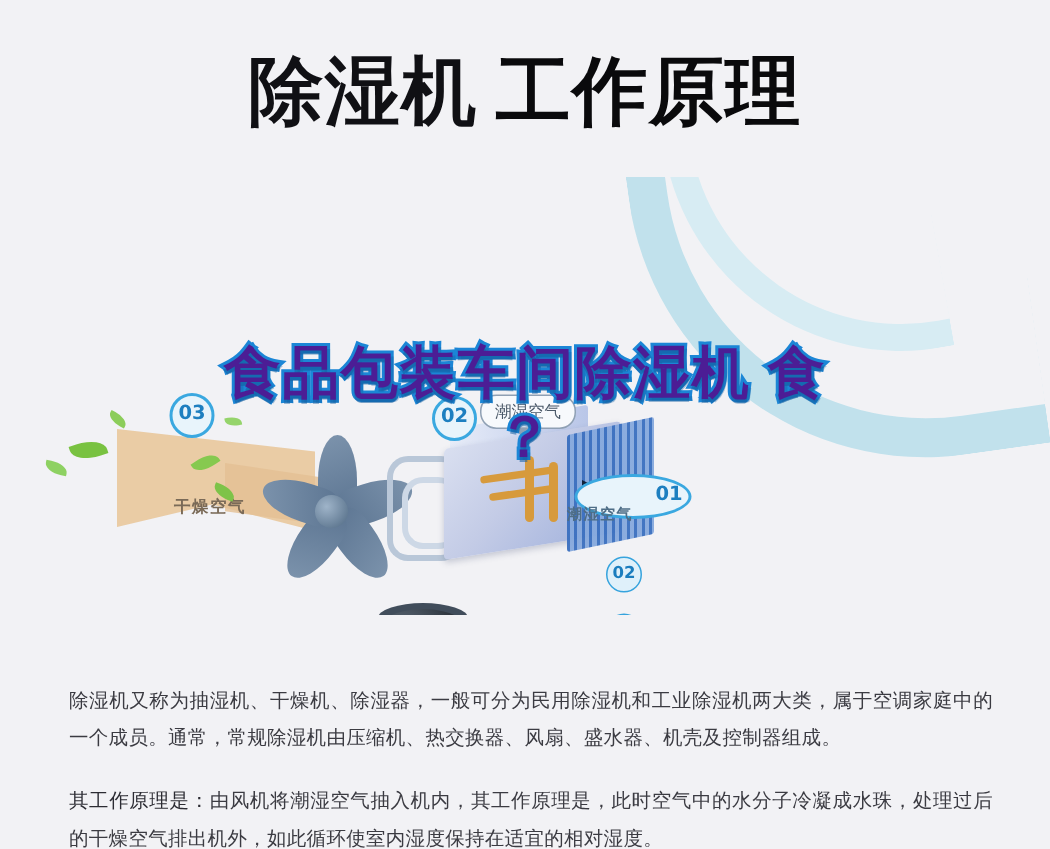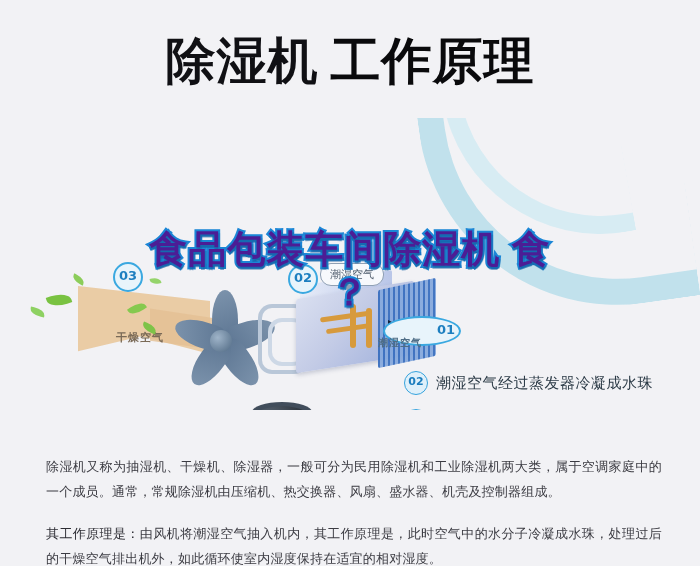--- a/index.html
+++ b/index.html
@@ -239,21 +239,20 @@
     <div class="badge b03">03</div>
     <div class="badge b02">02</div>
     <div class="badge b01">01</div>
 
     <div class="bubble">潮湿空气</div>
     <div class="lbl-wet">潮湿空气</div>
 
     <div class="legend">
       <div class="legend-row">
         <div class="lg-badge">02</div>
-        <div class="lg-text">潮湿空气经过蒸发器冷凝成水珠</div>
       </div>
       <div class="legend-row">
         <div class="lg-badge">03</div>
 
       </div>
     </div>
 
   </div>
 
   <div class="overlay">

